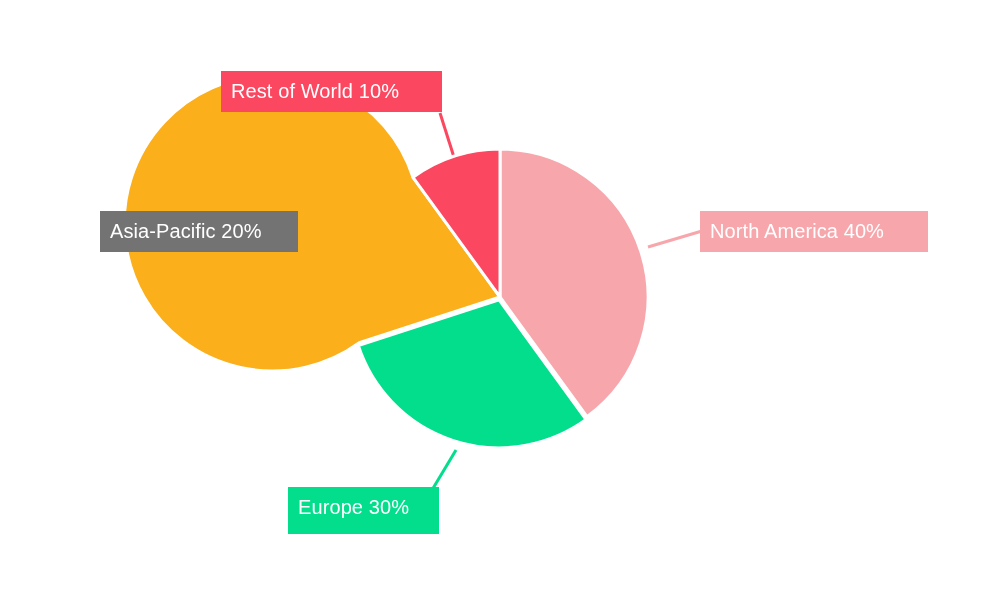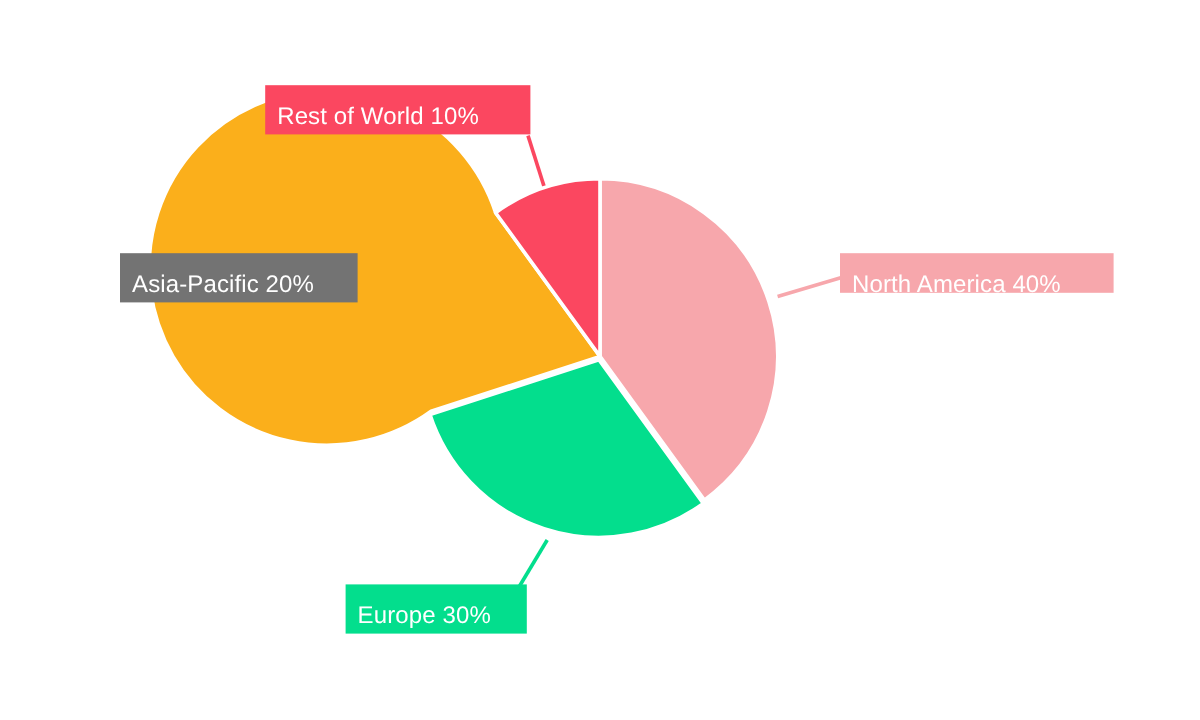--- a/index.html
+++ b/index.html
@@ -38,21 +38,21 @@
     stroke-linecap: butt;
   }
   .slice-label {
     position: absolute;
     color: #ffffff;
     font-family: "Liberation Sans", sans-serif;
     font-size: 20px;
     line-height: 20px;
     letter-spacing: 0.1px;
     white-space: nowrap;
-    padding: 16px 10px 10px 10px;
+    padding: 10px 10px 10px 10px;
     box-sizing: border-box;
   }
 </style>
 </head>
 <body>
 
 <div id="chart-root">
 
   <svg class="pie-svg" viewBox="0 0 1000 600" preserveAspectRatio="none">
     <g id="leader-lines-group">
@@ -63,19 +63,19 @@
       </g>
     <g id="pie-slices-group">
         <path d="M 500 297 L 500 149 A 148 148 0 0 1 586.9922173392861 416.7345151674922 Z" fill="#F7A7AC" class="slice-path"></path>
         <path d="M 499.08530969665014 299.81512728823367 L 586.0775270359362 419.5496424557259 A 148 148 0 0 1 358.3289452849674 345.5496424557259 Z" fill="#03DE8D" class="slice-path"></path>
         <path d="M 500 297 L 359.24363558831726 342.73451516749225 A 148 148 0 1 1 413.007782660714 177.26548483250778 Z" fill="#FBAF1B" class="slice-path"></path>
         <path d="M 500 297 L 413.007782660714 177.26548483250778 A 148 148 0 0 1 500 149 Z" fill="#FB4760" class="slice-path"></path>
       </g>
   </svg>
 
   <div id="labels-layer">
-      <div class="slice-label" style="left: 700px; top: 211px; width: 228px; height: 33px; background: rgb(247, 167, 172);">North America 40%</div>
-      <div class="slice-label" style="left: 288px; top: 487px; width: 151px; height: 41px; background: rgb(3, 222, 141);">Europe 30%</div>
+      <div class="slice-label" style="left: 700px; top: 211px; width: 228px; height: 41px; background: rgb(247, 167, 172);">North America 40%</div>
+      <div class="slice-label" style="left: 288px; top: 487px; width: 151px; height: 47px; background: rgb(3, 222, 141);">Europe 30%</div>
       <div class="slice-label" style="left: 100px; top: 211px; width: 198px; height: 41px; background: #737373;">Asia-Pacific 20%</div>
       <div class="slice-label" style="left: 221px; top: 71px; width: 221px; height: 41px; background: rgb(251, 71, 96);">Rest of World 10%</div>
     </div>
 
 </div>
 
 </body></html>

